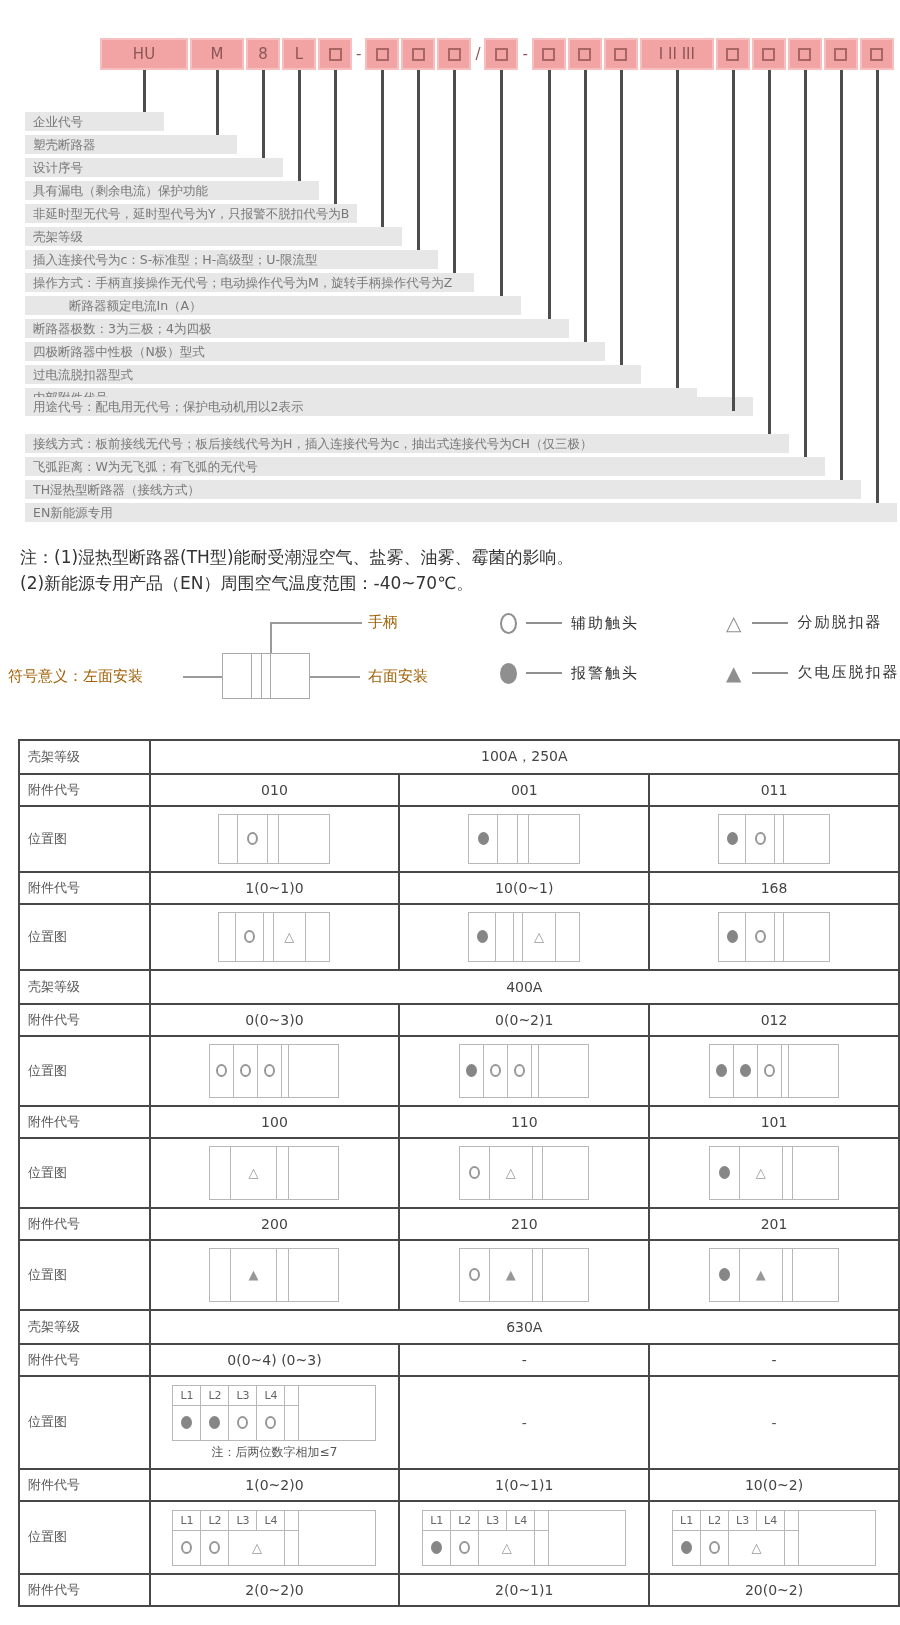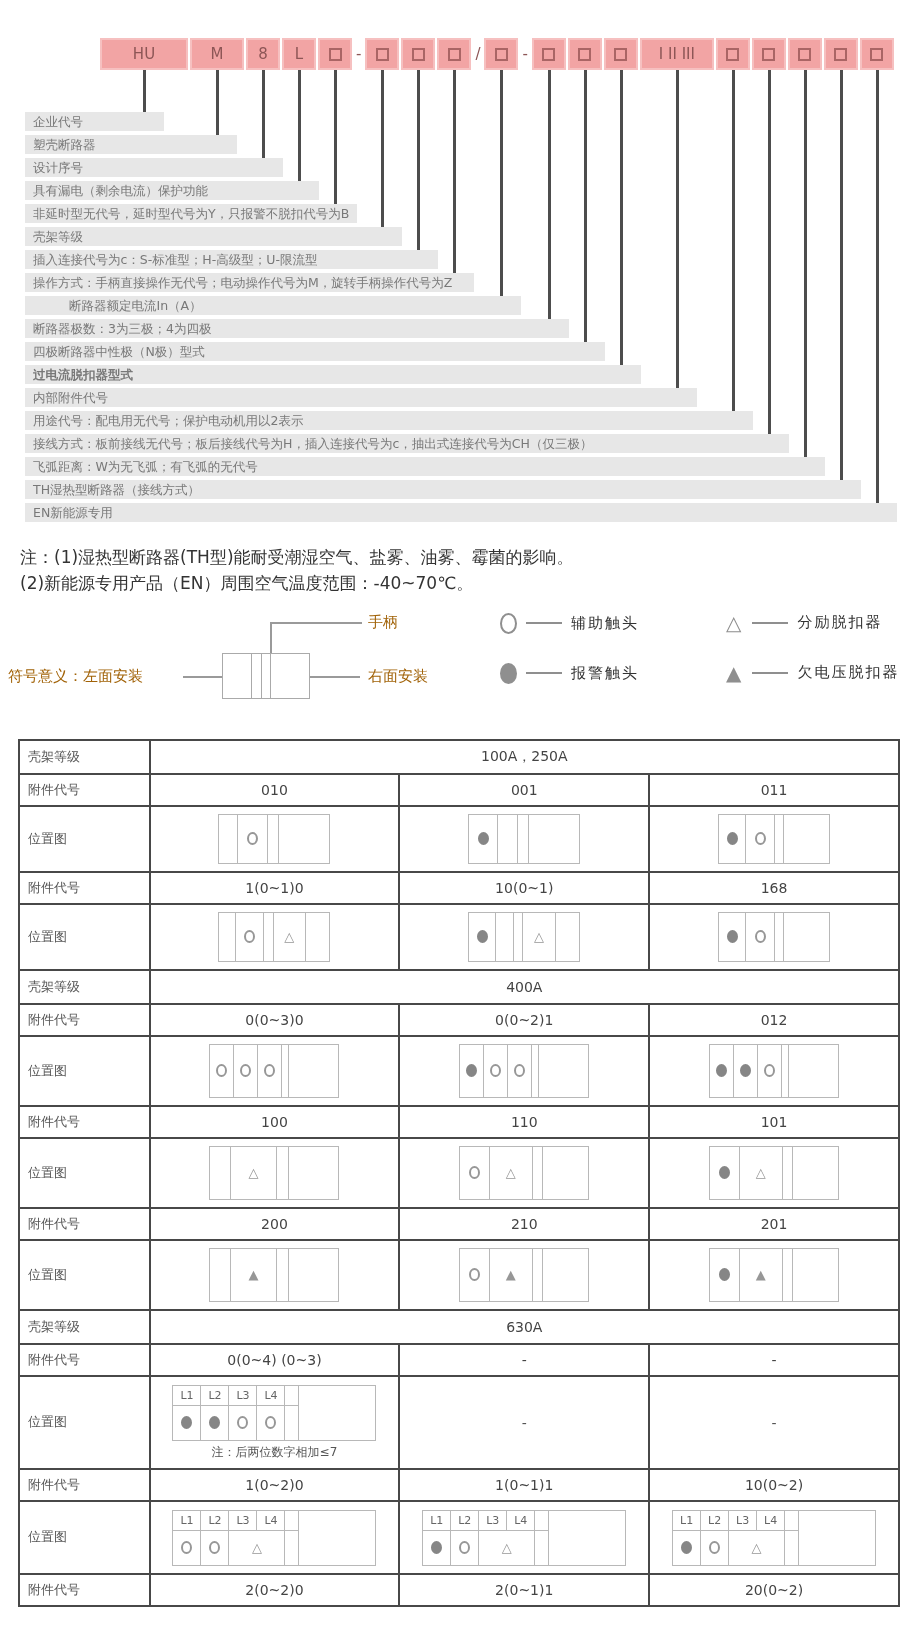--- a/index.html
+++ b/index.html
@@ -124,23 +124,23 @@
         <div class="label-bar" style="top: 135px; min-width: 212px;">塑壳断路器</div>
         <div class="label-bar" style="top: 158px; min-width: 258px;">设计序号</div>
         <div class="label-bar" style="top: 181px; min-width: 294px;">具有漏电（剩余电流）保护功能</div>
         <div class="label-bar" style="top: 204px; min-width: 330px;">非延时型无代号，延时型代号为Y，只报警不脱扣代号为B</div>
         <div class="label-bar" style="top: 227px; min-width: 377px;">壳架等级</div>
         <div class="label-bar" style="top: 250px; min-width: 413px;">插入连接代号为c：S-标准型；H-高级型；U-限流型</div>
         <div class="label-bar" style="top: 273px; min-width: 449px;">操作方式：手柄直接操作无代号；电动操作代号为M，旋转手柄操作代号为Z</div>
         <div class="label-bar" style="top: 296px; min-width: 496px; padding-left: 44px;">断路器额定电流In（A）</div>
         <div class="label-bar" style="top: 319px; min-width: 544px;">断路器极数：3为三极；4为四极</div>
         <div class="label-bar" style="top: 342px; min-width: 580px;">四极断路器中性极（N极）型式</div>
-        <div class="label-bar" style="top: 365px; min-width: 616px; font-weight: bold;">过电流脱扣器型式</div>
+        <div class="label-bar" style="top: 365px; min-width: 616px;">过电流脱扣器型式</div>
         <div class="label-bar" style="top: 388px; min-width: 672px;">内部附件代号</div>
-        <div class="label-bar" style="top: 411px; min-width: 728px;">用途代号：配电用无代号；保护电动机用以2表示</div>
+        <div class="label-bar" style="top: 397px; min-width: 728px;">用途代号：配电用无代号；保护电动机用以2表示</div>
         <div class="label-bar" style="top: 434px; min-width: 764px;">接线方式：板前接线无代号；板后接线代号为H，插入连接代号为c，抽出式连接代号为CH（仅三极）</div>
         <div class="label-bar" style="top: 457px; min-width: 800px;">飞弧距离：W为无飞弧；有飞弧的无代号</div>
         <div class="label-bar" style="top: 480px; min-width: 836px;">TH湿热型断路器（接线方式）</div>
         <div class="label-bar" style="top: 503px; min-width: 872px;">EN新能源专用</div>
       </div>
   <div class="vline" style="left: 142.5px; top: 70px; height: 42px;"></div>
       <div class="vline" style="left: 215.5px; top: 70px; height: 65px;"></div>
       <div class="vline" style="left: 261.5px; top: 70px; height: 88px;"></div>
       <div class="vline" style="left: 297.5px; top: 70px; height: 111px;"></div>
       <div class="vline" style="left: 333.5px; top: 70px; height: 134px;"></div>

